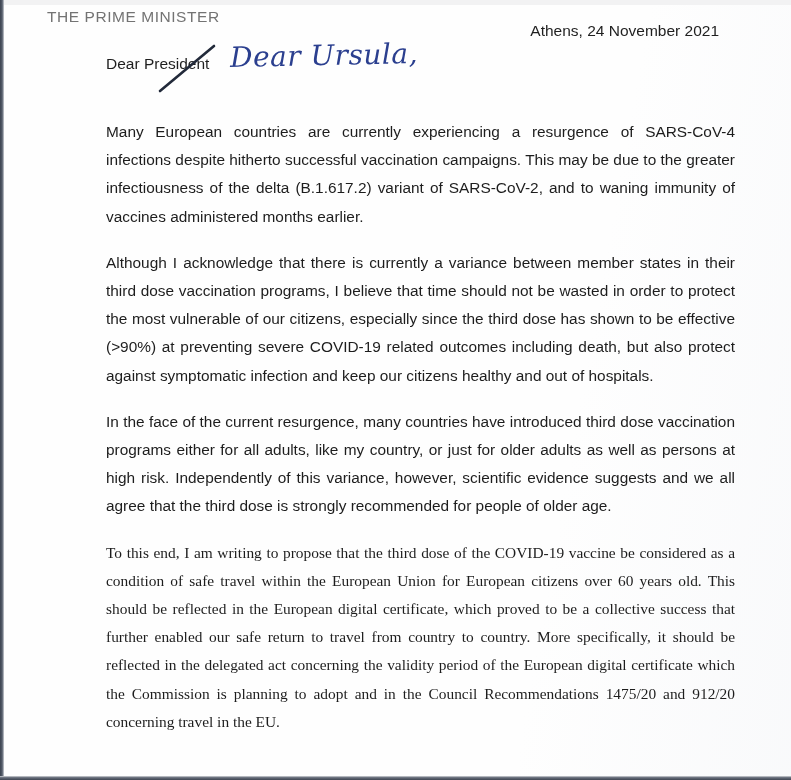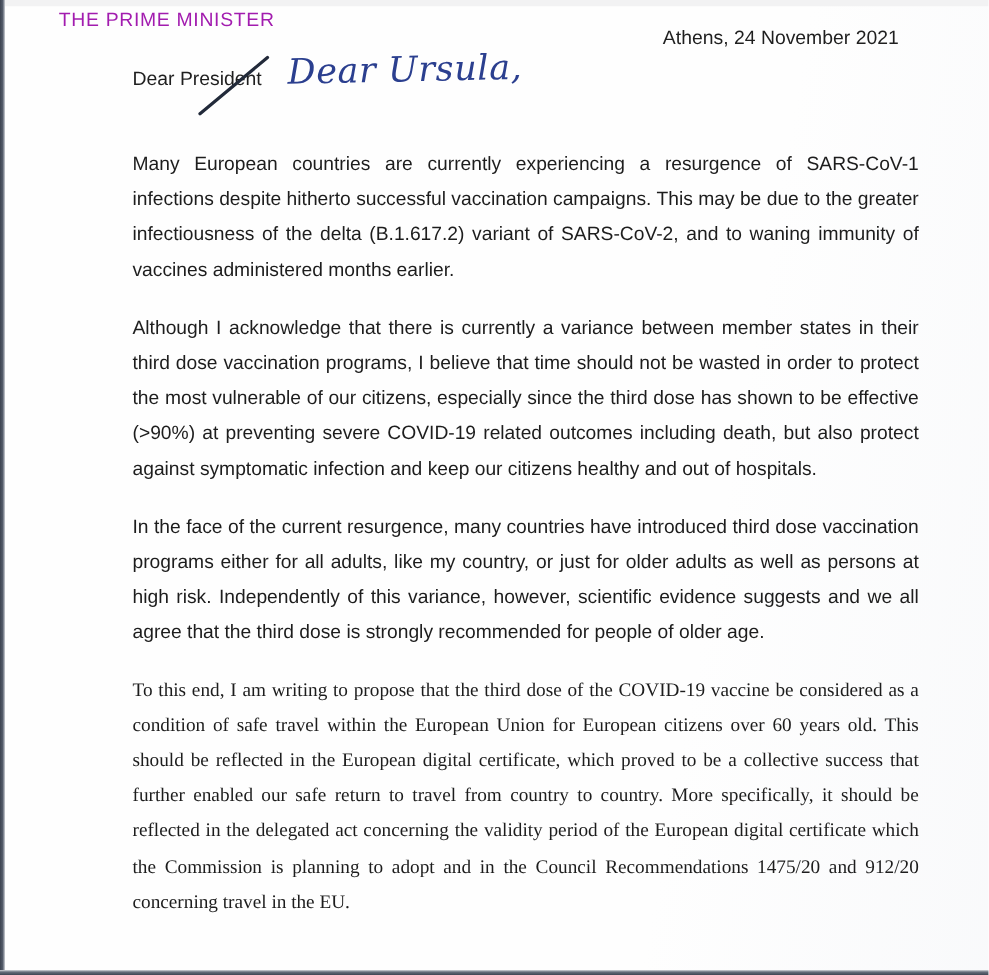--- a/index.html
+++ b/index.html
@@ -61,21 +61,21 @@
     pointer-events: none;
   }
 
   .letterhead {
     position: absolute;
     left: 47px;
     top: 8px;
     font-size: 15.5px;
     letter-spacing: 0.55px;
     font-weight: 400;
-    color: #a21caf;
+    color: #737373;
     white-space: nowrap;
   }
 
   .dateline {
     position: absolute;
     right: 72px;
     top: 22px;
     font-size: 15.5px;
     color: #1f1f1f;
     white-space: nowrap;
@@ -162,19 +162,19 @@
     <span class="salutation-printed">Dear President</span>
 
     <svg class="strikeout" viewBox="0 0 70 54">
       <line x1="6" y1="50" x2="60" y2="5" stroke="#222a3a" stroke-width="2.6" stroke-linecap="round"></line>
     </svg>
 
     <span class="handwriting">Dear Ursula,</span>
   </div>
 
   <div class="body">
-    <p class="para">Many European countries are currently experiencing a resurgence of SARS-CoV-1 infections despite hitherto successful vaccination campaigns. This may be due to the greater infectiousness of the delta (B.1.617.2) variant of SARS-CoV-2, and to waning immunity of vaccines administered months earlier.</p>
+    <p class="para">Many European countries are currently experiencing a resurgence of SARS-CoV-4 infections despite hitherto successful vaccination campaigns. This may be due to the greater infectiousness of the delta (B.1.617.2) variant of SARS-CoV-2, and to waning immunity of vaccines administered months earlier.</p>
     <p class="para">Although I acknowledge that there is currently a variance between member states in their third dose vaccination programs, I believe that time should not be wasted in order to protect the most vulnerable of our citizens, especially since the third dose has shown to be effective (&gt;90%) at preventing severe COVID-19 related outcomes including death, but also protect against symptomatic infection and keep our citizens healthy and out of hospitals.</p>
     <p class="para">In the face of the current resurgence, many countries have introduced third dose vaccination programs either for all adults, like my country, or just for older adults as well as persons at high risk. Independently of this variance, however, scientific evidence suggests and we all agree that the third dose is strongly recommended for people of older age.</p>
     <p class="para">To this end, I am writing to propose that the third dose of the COVID-19 vaccine be considered as a condition of safe travel within the European Union for European citizens over 60 years old. This should be reflected in the European digital certificate, which proved to be a collective success that further enabled our safe return to travel from country to country. More specifically, it should be reflected in the delegated act concerning the validity period of the European digital certificate which the Commission is planning to adopt and in the Council Recommendations 1475/20 and 912/20 concerning travel in the EU.</p>
   </div>
 
 </div>
 
 </body></html>

